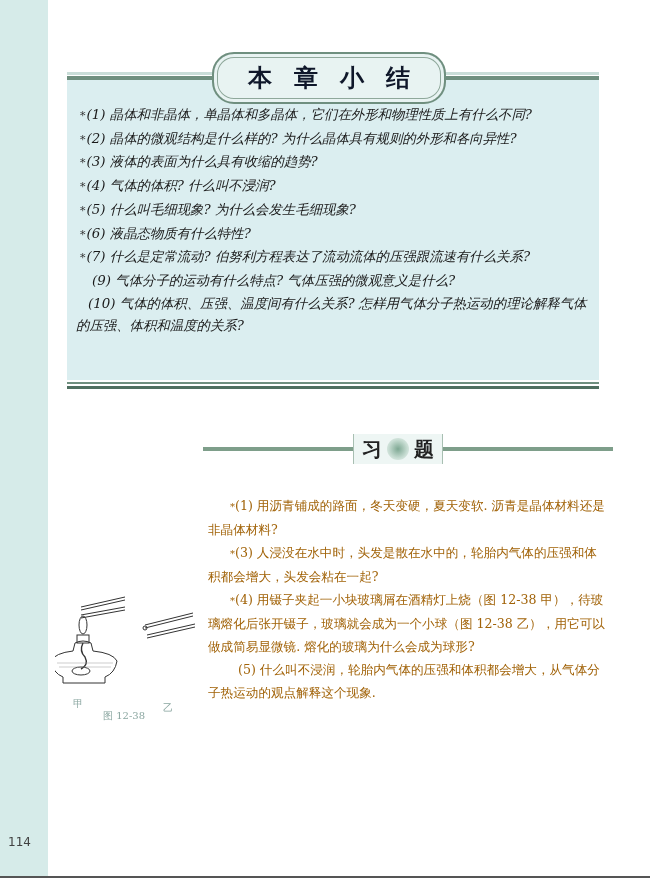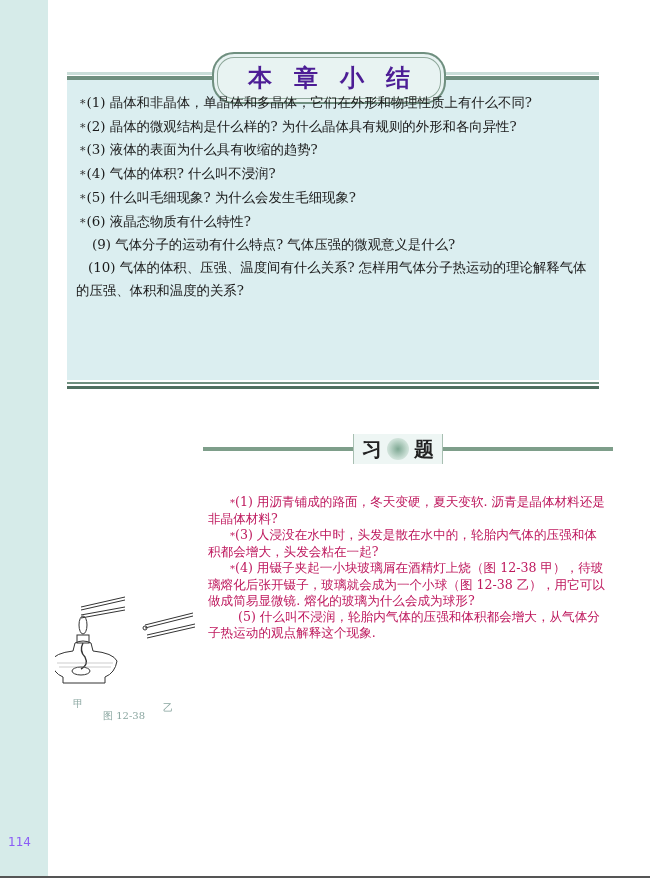--- a/index.html
+++ b/index.html
@@ -11,21 +11,21 @@
   }
   .side-strip {
     position: absolute; left: 0; top: 0; width: 48px; height: 878px;
     background: #d6ebe9;
   }
   .bottom-rule {
     position: absolute; left: 0; bottom: 0; width: 650px; height: 2px; background: #555;
   }
   .page-number {
     position: absolute; left: 8px; top: 835px;
-    font-family: "DejaVu Sans", sans-serif; font-size: 12px; color: #8b5cf6;
+    font-family: "DejaVu Sans", sans-serif; font-size: 12px; color: #404040;
   }
   
   .summary-box {
     position: absolute; left: 67px; top: 80px; width: 532px; height: 300px;
     background: #dbeef0;
   }
   .summary-top-rule-light {
     position: absolute; left: 67px; top: 72px; width: 532px; height: 3px; background: #c9ddd8;
   }
   .summary-top-rule-dark {
@@ -40,23 +40,23 @@
   .summary-title-tab {
     position: absolute; left: 212px; top: 52px; width: 230px; height: 48px;
     background: #e8f3f2;
     border: 2px solid #6f8f7f;
     border-radius: 22px;
     box-shadow: inset 0 0 0 3px #e8f3f2, inset 0 0 0 4px #8fa89b;
     display: flex; align-items: center; justify-content: center;
   }
   .summary-title-tab span {
     font-family: "DejaVu Sans", sans-serif; font-weight: bold;
-    font-size: 24px; letter-spacing: 22px; color: #4c1d95; margin-left: 22px;
+    font-size: 24px; letter-spacing: 22px; color: #0f172a; margin-left: 22px;
   }
-  .q-list { position: absolute; left: 80px; top: 92px; width: 520px; }
+  .q-list { position: absolute; left: 80px; top: 104px; width: 520px; font-style: italic; }
   .q {
     font-size: 13.4px; line-height: 22.7px; white-space: nowrap;
   }
   .q .star { font-size: 11px; color: #333; margin-right: 1px; }
   .q.indent { padding-left: 12px; }
   .q.wrap { white-space: normal; padding-left: 20px; text-indent: 0; }
 
   
   .ex-line-left {
     position: absolute; left: 203px; top: 447px; width: 150px; height: 4px; background: #7e9e8a;
@@ -69,22 +69,22 @@
     background: #eef6f4; border-left: 1px solid #a8bfb2; border-right: 1px solid #a8bfb2;
     display: flex; align-items: center; justify-content: space-between; padding: 0 8px; box-sizing: border-box;
   }
   .ex-tab .ch { font-family: "DejaVu Sans", sans-serif; font-size: 20px; font-weight: bold; color: #222; }
   .ex-tab .dot {
     width: 22px; height: 22px; border-radius: 50%;
     background: radial-gradient(circle, #7ea893 0%, #c8ddd3 60%, #eef6f4 100%);
   }
   .exercises { position: absolute; left: 208px; top: 494px; width: 398px; }
   .ex {
-    font-size: 12.6px; line-height: 16px; text-indent: 22px; margin: 0;
-    color: #be185d;
+    font-size: 12.6px; line-height: 23px; text-indent: 22px; margin: 0;
+    color: #a16207;
   }
   .ex .star { font-size: 10px; }
 
   
   .figure { position: absolute; left: 55px; top: 585px; width: 150px; height: 140px; }
   .fig-label { position: absolute; font-size: 10px; color: #8aa6a0; font-family: "DejaVu Serif", serif; }
 </style>
 </head>
 <body>
 
@@ -100,20 +100,21 @@
   <span>本章小结</span>
 </div>
 
 <div class="q-list">
   <div class="q"><span class="star">*</span><span>(1)</span> <span>晶体和非晶体，单晶体和多晶体，它们在外形和物理性质上有什么不同?</span></div>
   <div class="q"><span class="star">*</span><span>(2)</span> <span>晶体的微观结构是什么样的? 为什么晶体具有规则的外形和各向异性?</span></div>
   <div class="q"><span class="star">*</span><span>(3)</span> <span>液体的表面为什么具有收缩的趋势?</span></div>
   <div class="q"><span class="star">*</span><span>(4)</span> <span>气体的体积? 什么叫不浸润?</span></div>
   <div class="q"><span class="star">*</span><span>(5)</span> <span>什么叫毛细现象? 为什么会发生毛细现象?</span></div>
   <div class="q"><span class="star">*</span><span>(6)</span> <span>液晶态物质有什么特性?</span></div>
+  <div class="q"><span class="star">*</span><span>(7)</span> <span>什么是定常流动? 伯努利方程表达了流动流体的压强跟流速有什么关系?</span></div>
   <div class="q indent"><span>(9)</span> <span>气体分子的运动有什么特点? 气体压强的微观意义是什么?</span></div>
   <div class="q wrap" style="padding-left:0;text-indent:12px;width:518px;margin-left:-4px;"><span>(10)</span> <span>气体的体积、压强、温度间有什么关系? 怎样用气体分子热运动的理论解释气体的压强、体积和温度的关系?</span></div>
 </div>
 
 <div class="ex-line-left"></div>
 <div class="ex-tab">
   <span class="ch">习</span>
   <span class="dot"></span>
   <span class="ch">题</span>
 </div>

